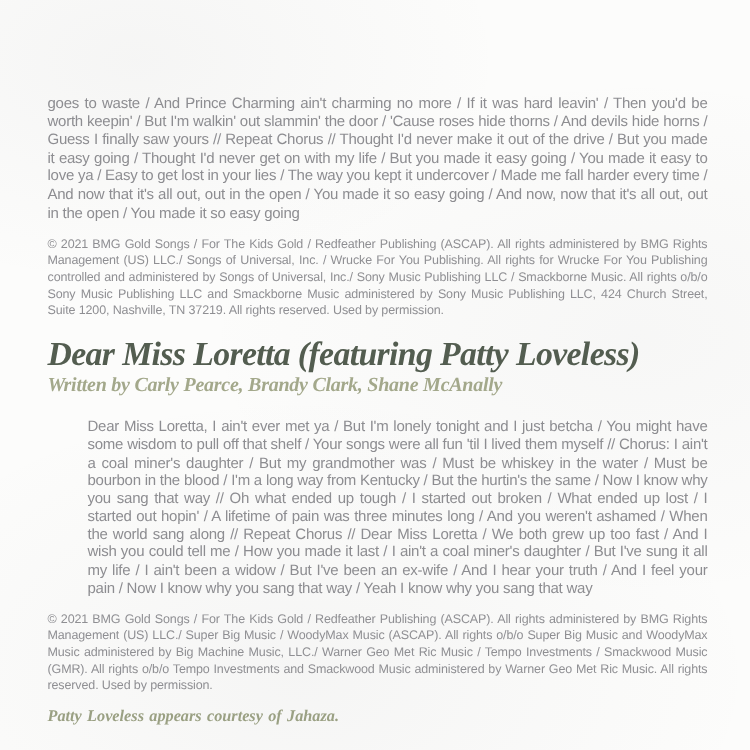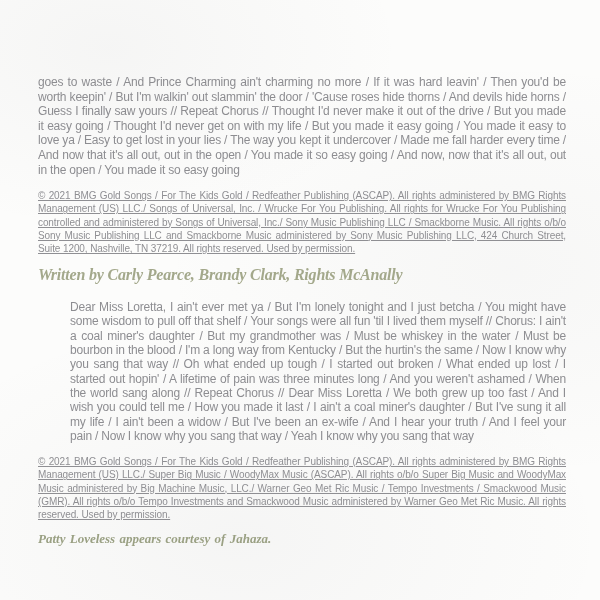--- a/index.html
+++ b/index.html
@@ -25,21 +25,20 @@
     text-align: justify;
   }
   .lyrics.main { line-height: 14.3px; margin-top: 7px; margin-left: 32px; }
   .legal {
     color: #8f8f93;
     font-size: 10px;
     letter-spacing: -0.1px;
     line-height: 13.2px;
     text-align: justify;
     margin-top: 11px;
-    text-decoration: underline;
   }
   .legal.second { margin-top: 6px; }
   .courtesy {
     color: #9aa083;
     font-family: "Liberation Serif", serif;
     font-style: italic;
     font-weight: bold;
     font-size: 13px;
     word-spacing: 1px;
     margin-top: 7px;
@@ -71,22 +70,23 @@
 </head>
 <body>
 
 <div class="page">
 
   <p class="lyrics">goes to waste / And Prince Charming ain't charming no more / If it was hard leavin' / Then you'd be worth keepin' / But I'm walkin' out slammin' the door / 'Cause roses hide thorns / And devils hide horns / Guess I finally saw yours // Repeat Chorus // Thought I'd never make it out of the drive / But you made it easy going / Thought I'd never get on with my life / But you made it easy going / You made it easy to love ya / Easy to get lost in your lies / The way you kept it undercover / Made me fall harder every time / And now that it's all out, out in the open / You made it so easy going / And now, now that it's all out, out in the open / You made it so easy going</p>
 
   <p class="legal">© 2021 BMG Gold Songs / For The Kids Gold / Redfeather Publishing (ASCAP). All rights administered by BMG Rights Management (US) LLC./ Songs of Universal, Inc. / Wrucke For You Publishing. All rights for Wrucke For You Publishing controlled and administered by Songs of Universal, Inc./ Sony Music Publishing LLC / Smackborne Music. All rights o/b/o Sony Music Publishing LLC and Smackborne Music administered by Sony Music Publishing LLC, 424 Church Street, Suite 1200, Nashville, TN 37219. All rights reserved. Used by permission.</p>
 
 
+  <h1 class="song-title"><span>Dear Miss Loretta</span><span class="feature"> (featuring Patty Loveless)</span></h1>
 
-  <p class="writers">Written by Carly Pearce, Brandy Clark, Rights McAnally</p>
+  <p class="writers">Written by Carly Pearce, Brandy Clark, Shane McAnally</p>
 
   <p class="lyrics main">Dear Miss Loretta, I ain't ever met ya / But I'm lonely tonight and I just betcha / You might have some wisdom to pull off that shelf / Your songs were all fun 'til I lived them myself // Chorus: I ain't a coal miner's daughter / But my grandmother was / Must be whiskey in the water / Must be bourbon in the blood / I'm a long way from Kentucky / But the hurtin's the same / Now I know why you sang that way // Oh what ended up tough / I started out broken / What ended up lost / I started out hopin' / A lifetime of pain was three minutes long / And you weren't ashamed / When the world sang along // Repeat Chorus // Dear Miss Loretta / We both grew up too fast / And I wish you could tell me / How you made it last / I ain't a coal miner's daughter / But I've sung it all my life / I ain't been a widow / But I've been an ex-wife / And I hear your truth / And I feel your pain / Now I know why you sang that way / Yeah I know why you sang that way</p>
 
   <p class="legal second">© 2021 BMG Gold Songs / For The Kids Gold / Redfeather Publishing (ASCAP). All rights administered by BMG Rights Management (US) LLC./ Super Big Music / WoodyMax Music (ASCAP). All rights o/b/o Super Big Music and WoodyMax Music administered by Big Machine Music, LLC./ Warner Geo Met Ric Music / Tempo Investments / Smackwood Music (GMR). All rights o/b/o Tempo Investments and Smackwood Music administered by Warner Geo Met Ric Music. All rights reserved. Used by permission.</p>
 
   <p class="courtesy second">Patty Loveless appears courtesy of Jahaza.</p>
 
 </div>
 
 </body></html>

